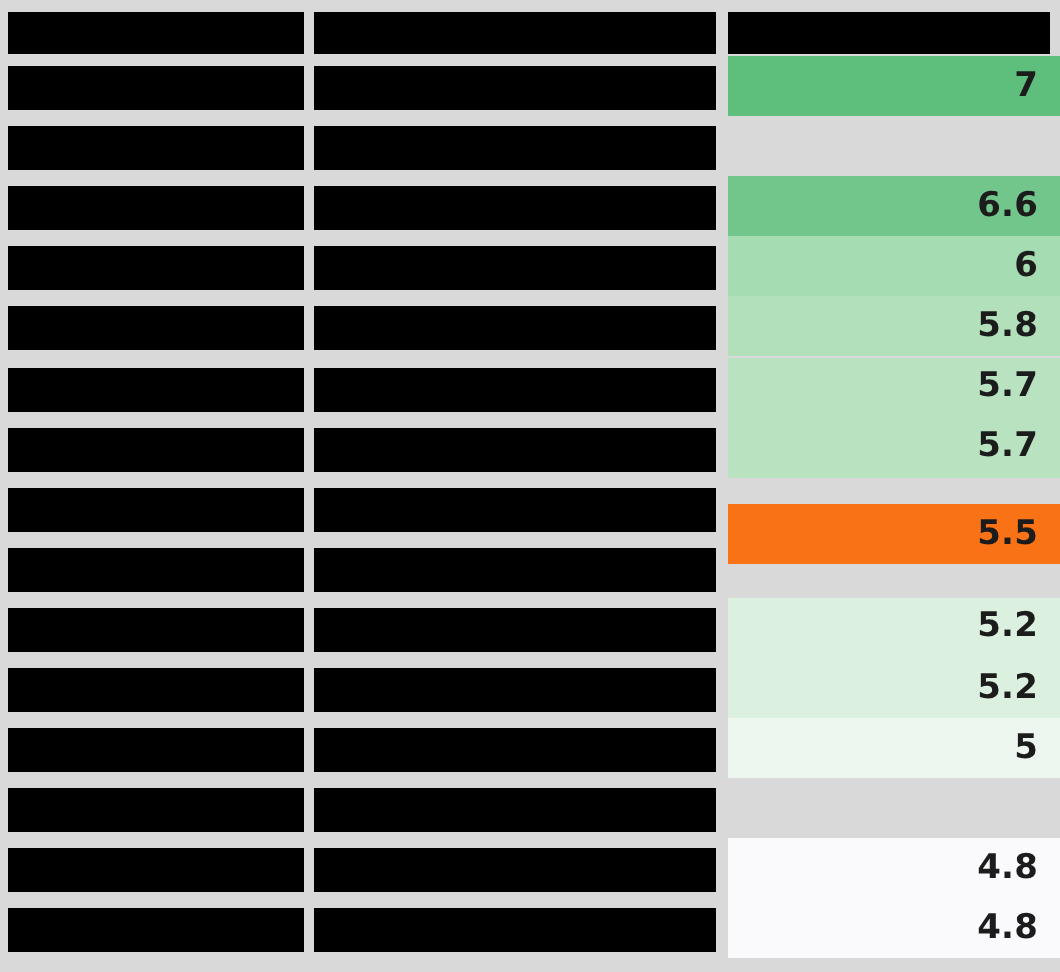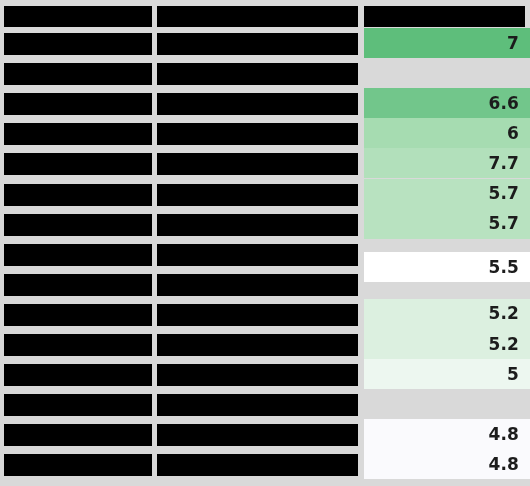--- a/index.html
+++ b/index.html
@@ -60,24 +60,24 @@
 </style>
 </head>
 <body>
 
 <div id="table-root">
 
   <div class="value-col">
       <div class="value-cell" style="top: 28px; height: 30.1px; background: rgb(94, 190, 123);">7</div>
       <div class="value-cell" style="top: 88.2px; height: 30.1px; background: rgb(114, 198, 139); text-align: center;">6.6</div>
       <div class="value-cell" style="top: 118.3px; height: 30.1px; background: rgb(166, 220, 177);">6</div>
-      <div class="value-cell" style="top: 148.4px; height: 30.1px; background: rgb(178, 224, 187);">7.7</div>
+      <div class="value-cell" style="top: 148.4px; height: 30.1px; background: rgb(178, 224, 187);">5.8</div>
       <div class="value-cell" style="top: 178.5px; height: 30.1px; background: rgb(184, 226, 192);">5.7</div>
       <div class="value-cell" style="top: 208.6px; height: 30.1px; background: rgb(184, 226, 192);">5.7</div>
-      <div class="value-cell" style="top: 252px; height: 30.1px; background: #ffffff;">5.5</div>
+      <div class="value-cell" style="top: 252px; height: 30.1px; background: #f97316;">5.5</div>
       <div class="value-cell" style="top: 298.9px; height: 30.1px; background: rgb(220, 240, 224);">5.2</div>
       <div class="value-cell" style="top: 329px; height: 30.1px; background: rgb(220, 240, 224);">5.2</div>
       <div class="value-cell" style="top: 359.1px; height: 30.1px; background: rgb(237, 247, 240);">5</div>
       <div class="value-cell" style="top: 419.3px; height: 30.1px; background: rgb(250, 250, 253);">4.8</div>
       <div class="value-cell" style="top: 449.4px; height: 30.1px; background: rgb(250, 250, 253);">4.8</div>
     </div>
 
   <div class="redact c1" style="top:6px;height:21px;"></div>
   <div class="redact c2" style="top:6px;height:21px;"></div>
   <div class="redact c3" style="top:6px;height:21px;"></div>

